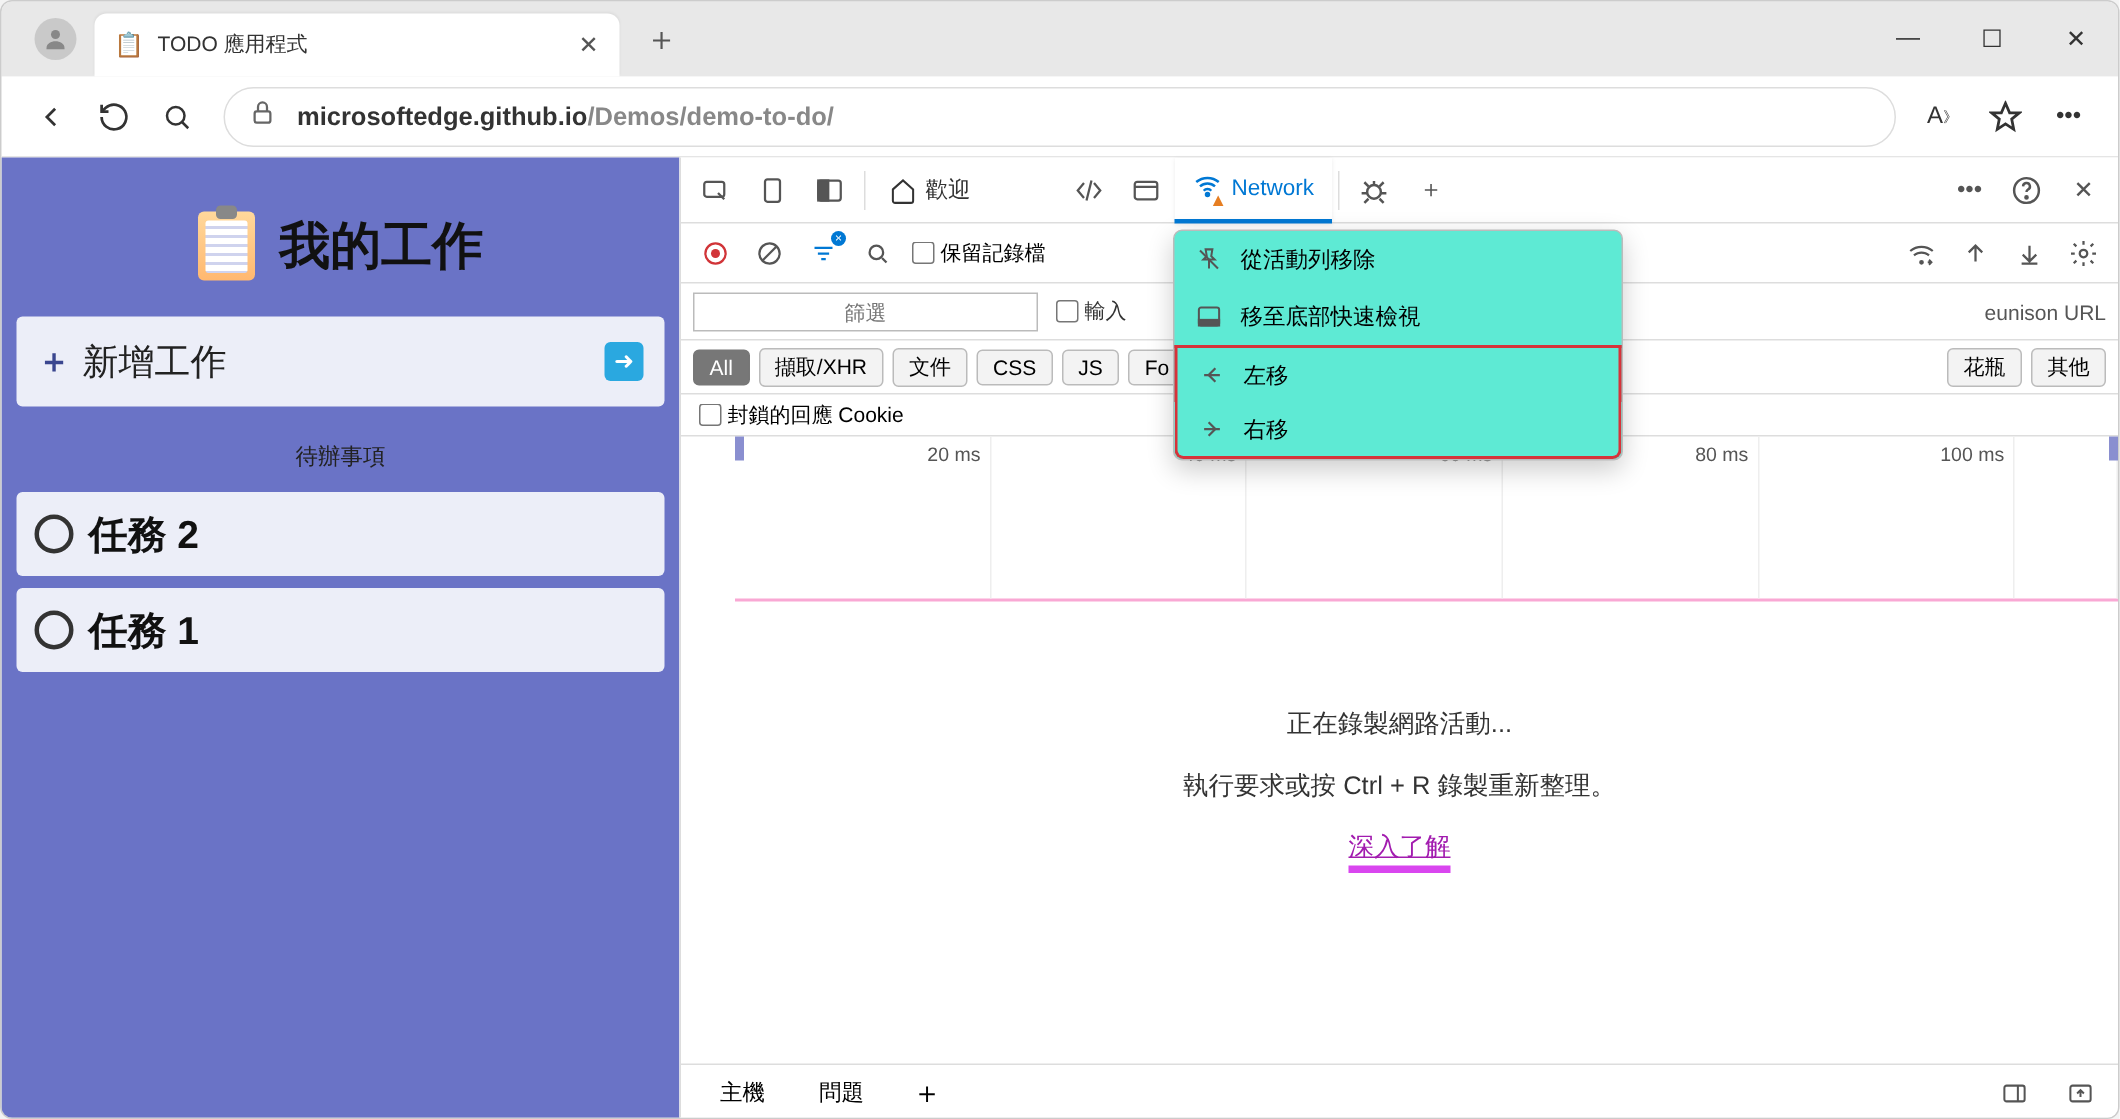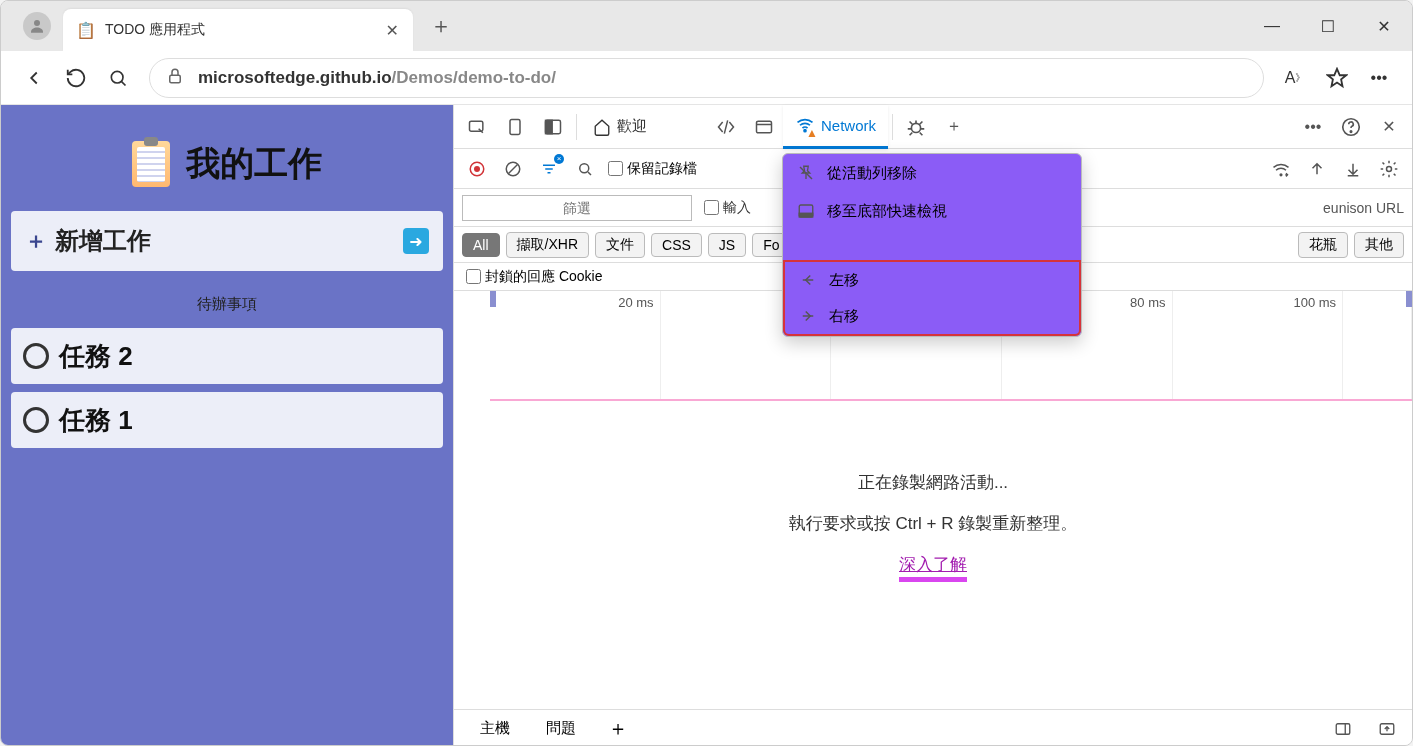--- a/index.html
+++ b/index.html
@@ -31,21 +31,21 @@
 
     
     .page { width: 452px; background: #6a73c6; padding: 10px; }
     .page-header { text-align: center; padding: 26px 0 24px 0; }
     .clipboard-icon { display: inline-block; width: 38px; height: 46px; background: linear-gradient(#ffd89b, #ffb870); border-radius: 4px; position: relative; vertical-align: middle; margin-right: 12px; }
     .clipboard-icon::before { content: ""; position: absolute; top: 6px; left: 5px; right: 5px; bottom: 5px; background: repeating-linear-gradient(to bottom, #fff, #fff 4px, #cfd3ee 4px, #cfd3ee 6px); border-radius: 2px; }
     .clipboard-icon::after { content: ""; position: absolute; top: -4px; left: 12px; width: 14px; height: 9px; background: #888; border-radius: 3px; }
     .page-title { font-size: 34px; font-weight: 700; color: #111; vertical-align: middle; }
     .add-task-card { background: #eceef8; border-radius: 4px; height: 60px; display: flex; align-items: center; padding: 0 14px; margin-bottom: 24px; }
     .add-task-plus { font-size: 22px; font-weight: 700; color: #3a468f; margin-right: 8px; }
-    .add-task-label { font-size: 24px; font-weight: 700; color: #222; flex: 1; }
+    .add-task-label { font-size: 24px; font-weight: 400; color: #222; flex: 1; }
     .add-task-arrow { width: 26px; height: 26px; background: #2aa8e0; border-radius: 4px; color: #fff; display: flex; align-items: center; justify-content: center; font-size: 16px; }
     .section-label { text-align: center; font-size: 15px; color: #222; margin-bottom: 14px; }
     .task-card { background: #eceef8; border-radius: 4px; height: 56px; display: flex; align-items: center; padding: 0 12px; margin-bottom: 8px; }
     .task-radio { width: 26px; height: 26px; border: 3px solid #333; border-radius: 50%; margin-right: 10px; }
     .task-name { font-size: 26px; font-weight: 600; color: #111; }
 
     
     .devtools { flex: 1; background: #fff; display: flex; flex-direction: column; border-left: 1px solid #ddd; position: relative; }
     .dt-tabbar { height: 44px; display: flex; align-items: center; border-bottom: 1px solid #ddd; padding: 0 4px; }
     .dt-tab-icon { width: 38px; height: 38px; display: flex; align-items: center; justify-content: center; cursor: pointer; color: #555; border-radius: 4px; }
@@ -78,21 +78,21 @@
     .dt-empty { flex: 1; display: flex; flex-direction: column; align-items: center; justify-content: flex-start; padding-top: 70px; font-size: 17px; color: #333; gap: 18px; }
     .dt-link { color: #a21caf; text-decoration: underline; cursor: pointer; padding-bottom: 1px; border-bottom: 5px solid #d946ef; }
 
     .dt-bottombar { height: 38px; border-top: 1px solid #ddd; display: flex; align-items: center; padding: 0 8px; }
     .bot-tab { padding: 0 18px; height: 38px; display: flex; align-items: center; font-size: 15px; cursor: pointer; }
     .bot-tab.active { box-shadow: inset 0 -2px 0 #999; }
     .bot-plus { padding: 0 14px; font-size: 20px; cursor: pointer; }
     .bot-right { margin-left: auto; display: flex; gap: 10px; }
 
     
-    .ctx-menu { position: absolute; left: 328px; top: 48px; width: 300px; background: #8b5cf6; border: 1px solid #bbb; border-radius: 6px; box-shadow: 0 6px 18px rgba(0,0,0,0.2); z-index: 50; }
+    .ctx-menu { position: absolute; left: 328px; top: 48px; width: 300px; background: #5eead4; border: 1px solid #bbb; border-radius: 6px; box-shadow: 0 6px 18px rgba(0,0,0,0.2); z-index: 50; }
     .ctx-item { height: 38px; display: flex; align-items: center; padding: 0 14px; gap: 12px; font-size: 15px; cursor: pointer; }
     .ctx-item svg, .ctx-item .ico { width: 18px; height: 18px; color: #555; }
     .ctx-highlight { border: 2px solid #d6333a; }
     .ctx-highlight-bottom { border-bottom-left-radius: 6px; border-bottom-right-radius: 6px; }
 
     .unison-frag { font-size: 14px; color: #555; }
     .cutoff-right { color: #333; font-size: 14px; }
   </style>
 </head>
 <body>
@@ -387,21 +387,21 @@
           </svg>
         <span>從活動列移除</span>
       </div>
       <div class="ctx-item">
         <svg class="ico" viewBox="0 0 24 24" fill="none" stroke="currentColor" stroke-width="1.8">
             <rect x="3" y="4" width="18" height="16" rx="2"></rect>
             <rect x="3" y="15" width="18" height="5" fill="currentColor"></rect>
           </svg>
         <span>移至底部快速檢視</span>
       </div>
-      <div class="ctx-item ctx-highlight" style="border-bottom:none;margin-top:30px;">
+      <div class="ctx-item ctx-highlight" style="border-bottom:none;">
         <svg class="ico" viewBox="0 0 24 24" fill="none" stroke="currentColor" stroke-width="2">
             <path d="M15 6l-6 6 6 6M3 12h0"></path>
             <path d="M19 12H5"></path>
           </svg>
         <span>左移</span>
       </div>
       <div class="ctx-item ctx-highlight ctx-highlight-bottom" style="border-top:none;">
         <svg class="ico" viewBox="0 0 24 24" fill="none" stroke="currentColor" stroke-width="2">
             <path d="M9 6l6 6-6 6"></path>
             <path d="M5 12h14"></path>

